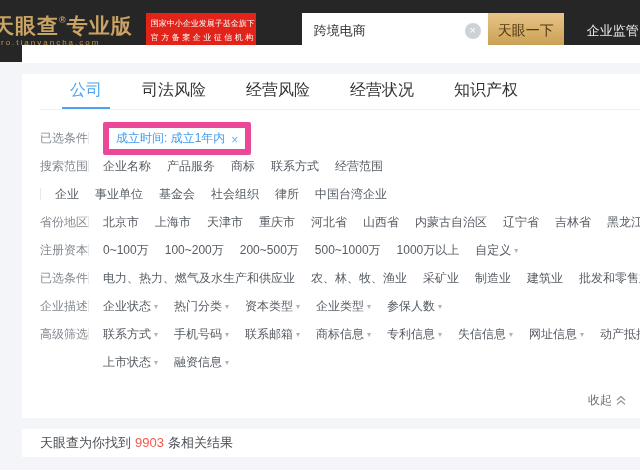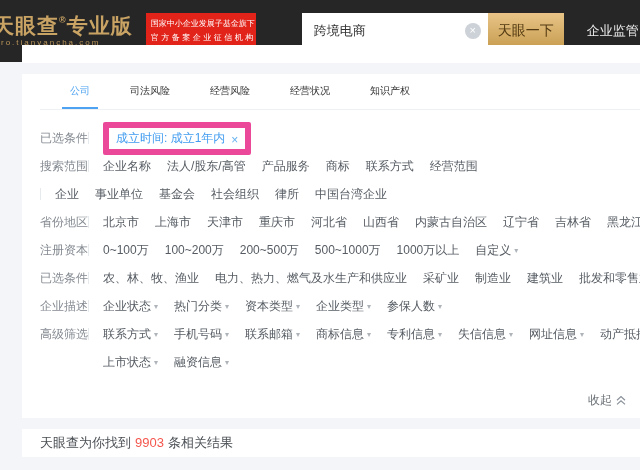--- a/index.html
+++ b/index.html
@@ -31,21 +31,21 @@
 
   
   .top-strip { position:absolute; top:45px; left:22px; width:660px; height:18px; background:#fff; }
   .panel { position:absolute; top:74px; left:22px; width:680px; height:344px; background:#fff; padding:0 0 0 18px; }
   .bottom-strip { position:absolute; top:429px; left:22px; width:660px; height:28px; background:#fff;
                   display:flex; align-items:center; padding-left:18px; }
 
   
   .tabs { display:flex; column-gap:24px; padding-left:22px; height:36px; align-items:stretch;
           border-bottom:1px solid #eef1f4; }
-  .tab { font-size:10px; color:#333; display:flex; align-items:center; padding:0 8px; cursor:pointer;
+  .tab { font-size:16px; color:#333; display:flex; align-items:center; padding:0 8px; cursor:pointer;
          border-bottom:2px solid transparent; white-space:nowrap; }
   .tab.active { color:#4da3f1; border-bottom-color:#4da3f1; }
 
   
   .filter-rows { padding-top:14px; }
   .f-row { display:flex; align-items:flex-start; min-height:28px; }
   .f-label { width:48px; font-size:12px; color:#848a91; line-height:28px; white-space:nowrap; flex:none; }
   .f-sep { width:1px; height:12px; background:#e7eaed; margin:8px 0 0 0; flex:none; }
   .f-body { margin-left:14px; }
   .f-line { display:flex; align-items:center; column-gap:16px; height:28px; white-space:nowrap; }
@@ -110,21 +110,20 @@
             </span>
           </div>
         </div>
       </div>
       <div class="f-row">
         <div class="f-label">搜索范围</div>
         <div class="f-sep"></div>
         <div class="f-body">
           <div class="f-line">
             <span class="f-item">企业名称</span>
-            <span class="f-item">法人/股东/高管</span>
             <span class="f-item">产品服务</span>
             <span class="f-item">商标</span>
             <span class="f-item">联系方式</span>
             <span class="f-item">经营范围</span>
           </div>
         </div>
       </div>
       <div class="f-row">
         <div class="f-sep"></div>
         <div class="f-body">
@@ -168,22 +167,22 @@
             <span class="f-item">1000万以上</span>
             <span class="f-item">自定义<span class="caret">▾</span></span>
           </div>
         </div>
       </div>
       <div class="f-row">
         <div class="f-label">已选条件</div>
         <div class="f-sep"></div>
         <div class="f-body">
           <div class="f-line">
+            <span class="f-item">电力、热力、燃气及水生产和供应业</span>
             <span class="f-item">农、林、牧、渔业</span>
-            <span class="f-item">电力、热力、燃气及水生产和供应业</span>
             <span class="f-item">采矿业</span>
             <span class="f-item">制造业</span>
             <span class="f-item">建筑业</span>
             <span class="f-item">批发和零售业</span>
           </div>
         </div>
       </div>
       <div class="f-row">
         <div class="f-label">企业描述</div>
         <div class="f-sep"></div>

